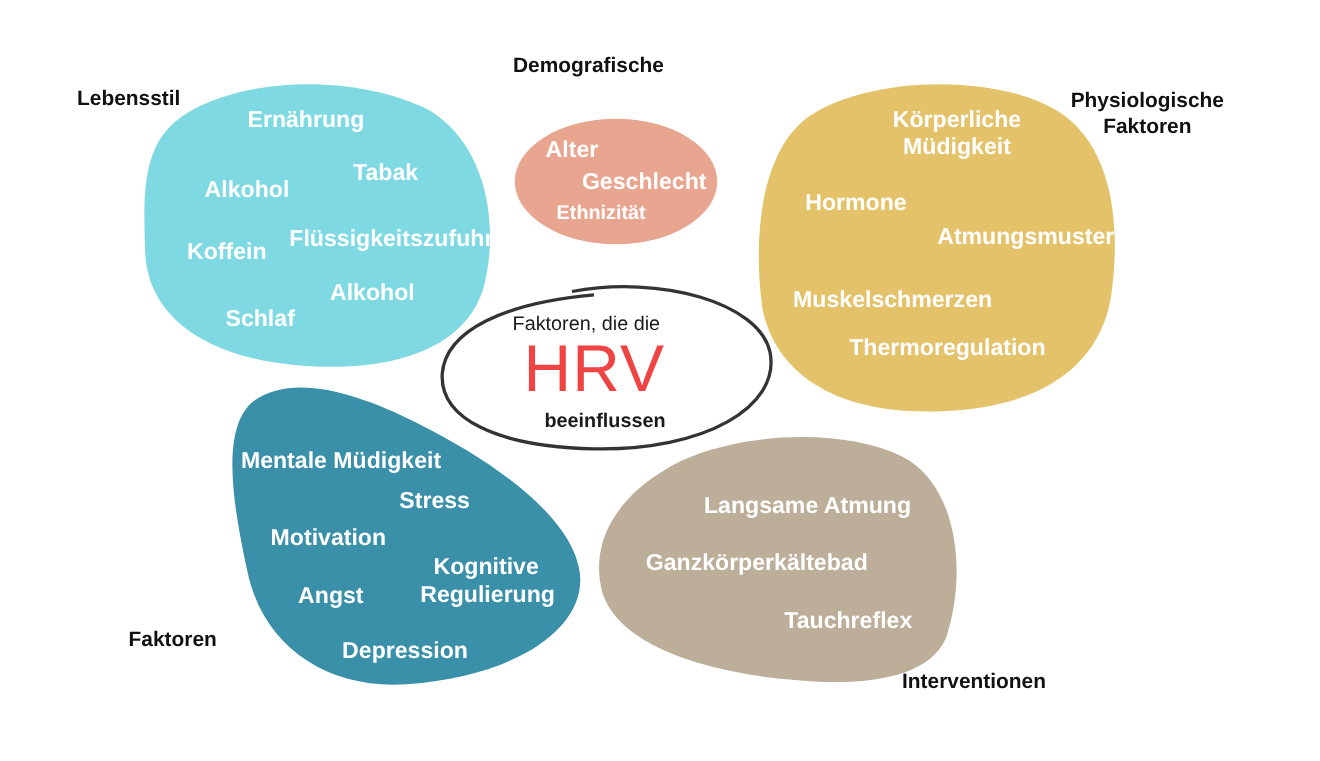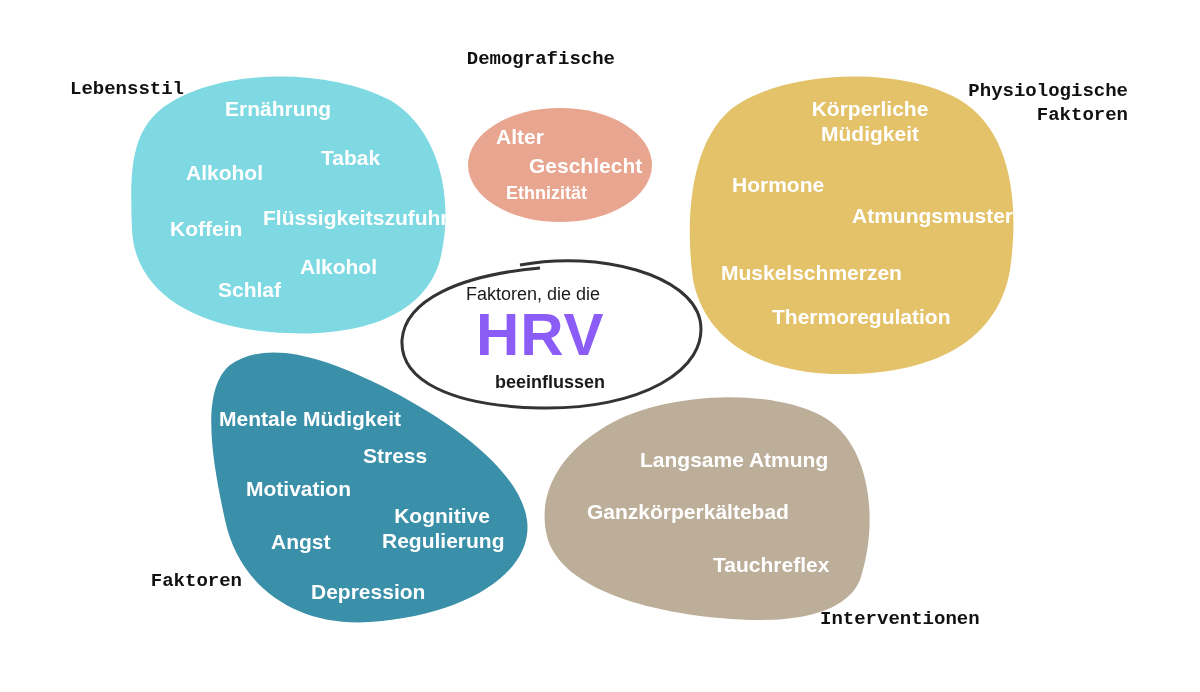--- a/index.html
+++ b/index.html
@@ -4,24 +4,24 @@
   <style>
     html, body { margin: 0; padding: 0; }
     body {
       width: 1200px; height: 692px; background: #ffffff;
       position: relative; overflow: hidden;
       font-family: "Liberation Sans", "DejaVu Sans", sans-serif;
     }
     svg.bg { position: absolute; left: 0; top: 0; }
     .t { position: absolute; color: #ffffff; font-weight: bold; font-size: 21px; white-space: nowrap; line-height: 1.2; }
     .t.center { text-align: center; }
-    .lab { position: absolute; color: #111111; font-weight: bold; font-size: 19px; white-space: nowrap; line-height: 1.25; text-align: right; font-family: Liberation Mono, monospace; }
+    .lab { position: absolute; color: #111111; font-weight: bold; font-size: 19px; white-space: nowrap; line-height: 1.25; text-align: center; }
     .small { font-size: 18px; }
     .hrv-top { position: absolute; left: 466px; top: 284px; font-size: 18px; font-weight: normal; color: #1a1a1a; }
-    .hrv-big { position: absolute; left: 476px; top: 305px; font-size: 60px; font-weight: bold; color: #8b5cf6; letter-spacing: 1px; line-height: 1; }
+    .hrv-big { position: absolute; left: 476px; top: 305px; font-size: 60px; font-weight: normal; color: #ef4444; letter-spacing: 1px; line-height: 1; }
     .hrv-bot { position: absolute; left: 495px; top: 372px; font-size: 18px; font-weight: bold; color: #1a1a1a; }
   </style>
 </head>
 <body>
 
 <svg class="bg" width="1200" height="692" viewBox="0 0 1200 692">
 
   <path fill="#7fd9e2" d="M160,110 C210,70 320,65 390,100 C440,130 455,200 440,260 C425,315 360,340 270,332 C190,325 135,290 132,230 C130,175 130,135 160,110 Z"></path>
 
   <ellipse fill="#e8a58f" cx="560" cy="165" rx="92" ry="57"></ellipse>
@@ -39,21 +39,21 @@
 <div class="hrv-big">HRV</div>
 <div class="hrv-bot">beeinflussen</div>
 
 <div class="lab" style="left:70px; top:78px;">Lebensstil</div>
 <div class="t" style="left:225px; top:96px;">Ernährung</div>
 <div class="t" style="left:321px; top:145px;text-align:right;">Tabak</div>
 <div class="t" style="left:186px; top:160px;">Alkohol</div>
 <div class="t" style="left:263px; top:205px;">Flüssigkeitszufuhr</div>
 <div class="t" style="left:170px; top:216px;">Koffein</div>
 <div class="t" style="left:300px; top:254px;">Alkohol</div>
-<div class="t" style="left:218px; top:277px;">Schlaf</div>
+<div class="t" style="left:205px; top:277px;">Schlaf</div>
 
 <div class="lab" style="left:455px; top:48px; width:160px;">
   <div>Demografische</div>
 </div>
 <div class="t" style="left:496px; top:124px;">Alter</div>
 <div class="t" style="left:529px; top:153px;">Geschlecht</div>
 <div class="t small" style="left:506px; top:183px;">Ethnizität</div>
 
 <div class="lab" style="left:958px; top:80px; width:170px;">
   <div>Physiologische</div>

